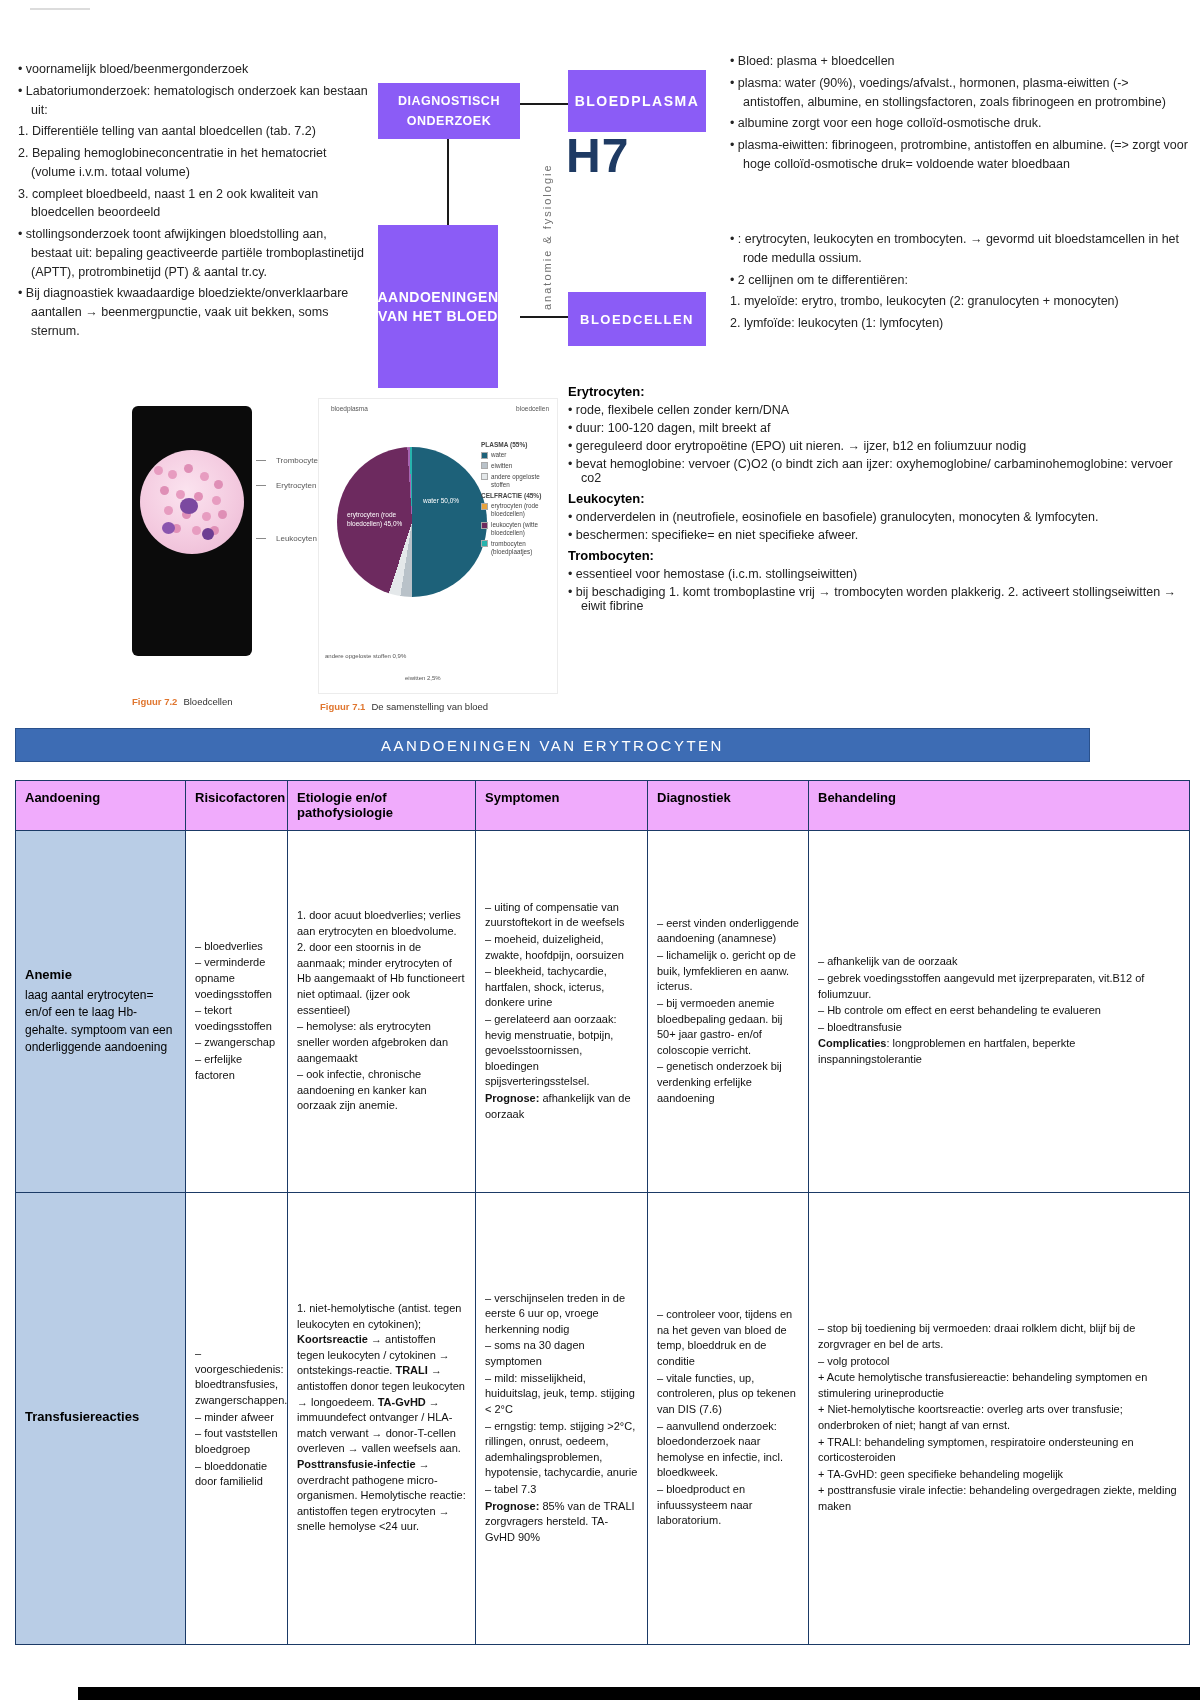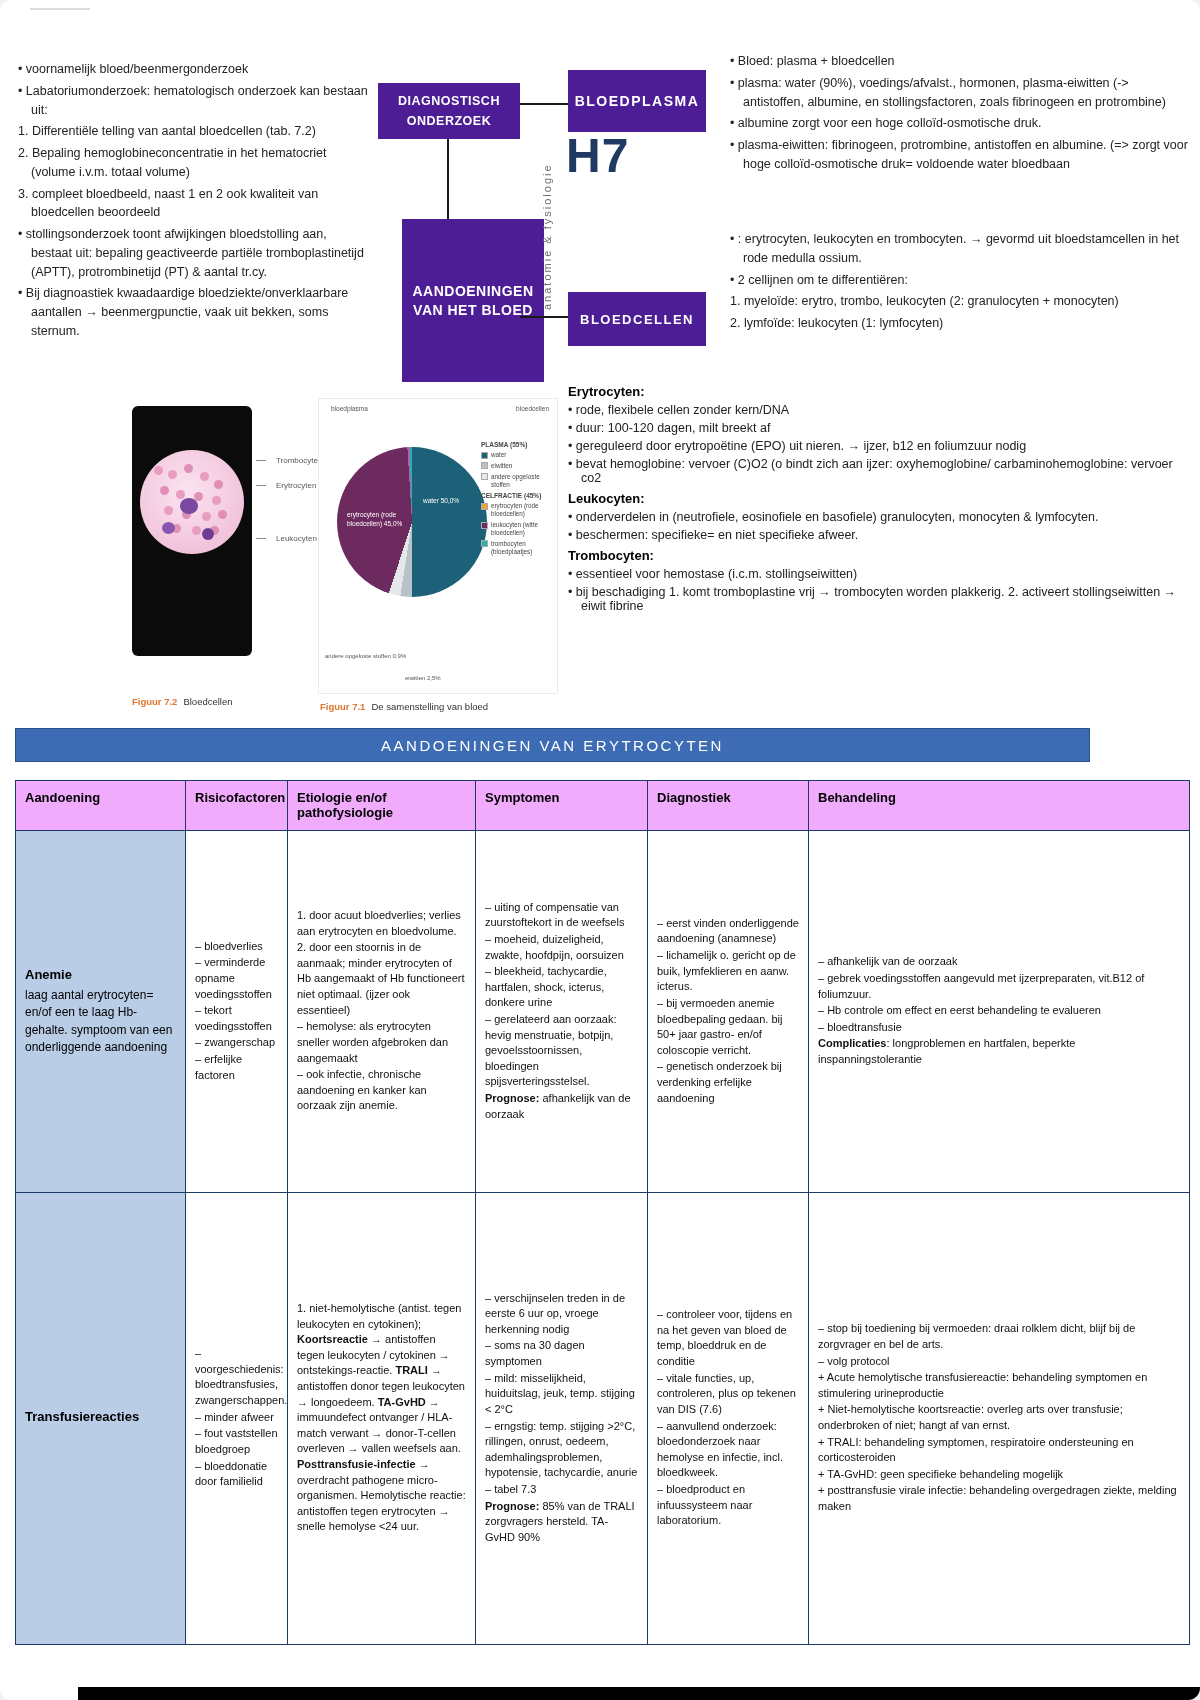--- a/index.html
+++ b/index.html
@@ -1,31 +1,31 @@
 <!DOCTYPE html>
 <html><head>
 <meta charset="utf-8">
 <style>
   * { margin:0; padding:0; box-sizing:border-box; }
   html,body { background:#f2f2f2; }
   .page {
     position:relative; width:1200px; height:1700px; margin:0 auto;
     background:#ffffff; overflow:hidden;
-    font-family:"Liberation Sans","DejaVu Sans",sans-serif; color:#222;border-radius:12px;
+    font-family:"Liberation Sans","DejaVu Sans",sans-serif; color:#222;
   }
   .top-dash { position:absolute; top:8px; left:30px; width:60px; height:2px; background:#dcdcdc; }
 
   
   .mm-box {
-    position:absolute; background:#4c1d95; color:#fff; font-weight:bold;
+    position:absolute; background:#8b5cf6; color:#fff; font-weight:bold;
     display:flex; align-items:center; justify-content:center; text-align:center;
     padding:4px 14px;
   }
   .box-diag { left:378px; top:83px; width:142px; height:56px; font-size:12.5px; letter-spacing:.5px; line-height:1.6; }
-  .box-aand { left:378px; top:219px; width:142px; height:163px; font-size:14px; letter-spacing:.5px; line-height:1.35;margin-left:24px; }
+  .box-aand { left:378px; top:225px; width:120px; height:163px; font-size:14px; letter-spacing:.5px; line-height:1.35; }
   .box-plasma { left:568px; top:70px; width:138px; height:62px; font-size:14px; letter-spacing:1.5px; }
   .box-cellen { left:568px; top:292px; width:138px; height:54px; font-size:13px; letter-spacing:1.5px; }
   .mm-line { position:absolute; background:#1a1a1a; }
   .vline1 { left:447px; top:139px; width:2px; height:86px; }
   .stub1 { left:520px; top:103px; width:48px; height:2px; }
   .stub2 { left:520px; top:316px; width:48px; height:2px; }
   .h7 { position:absolute; left:566px; top:128px; font-size:48px; font-weight:800; color:#1e3a63; letter-spacing:1px; }
   .vert-label {
     position:absolute; left:541px; top:135px; height:175px;
     writing-mode:vertical-rl; transform:rotate(180deg);

